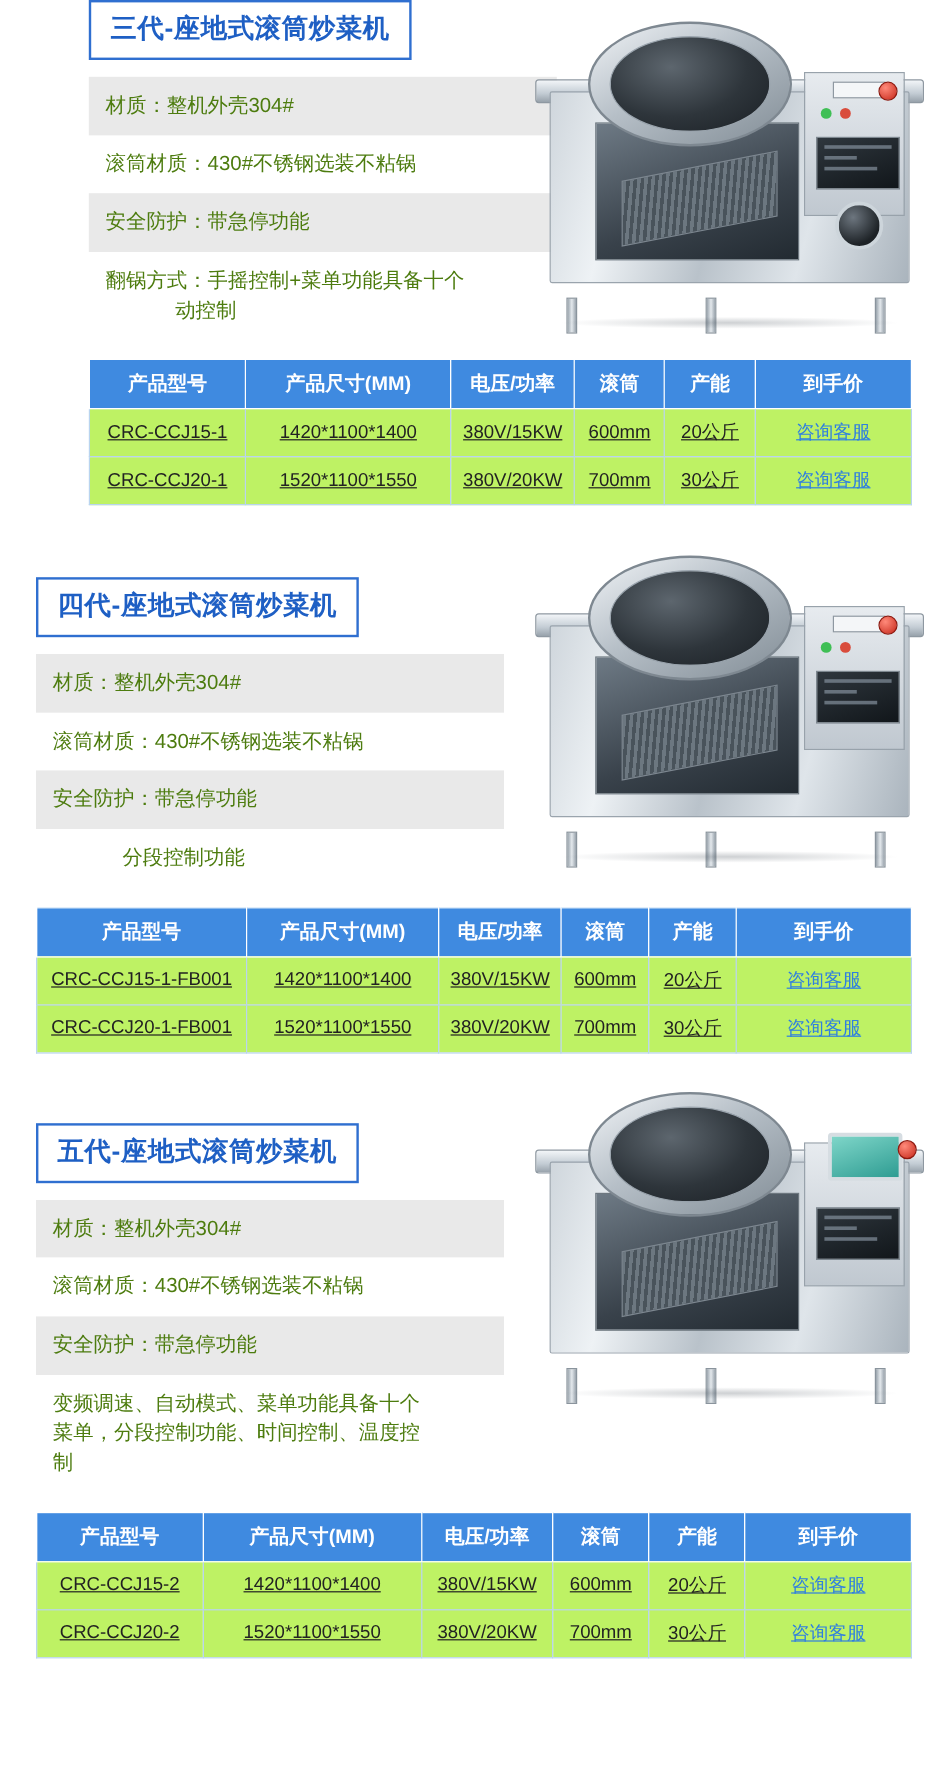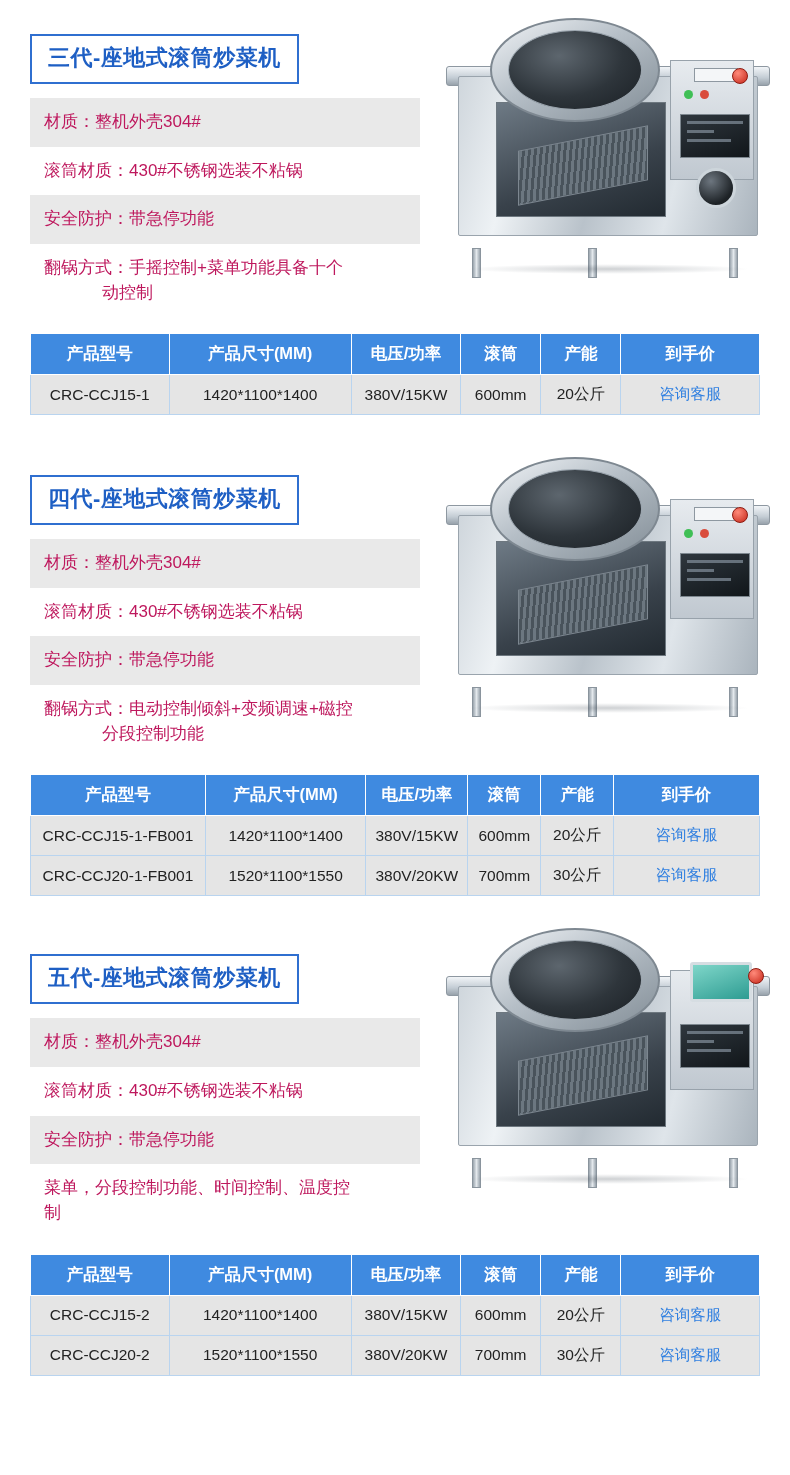--- a/index.html
+++ b/index.html
@@ -29,21 +29,21 @@
     color: #1e5fc4;
     font-size: 22px;
     font-weight: bold;
     letter-spacing: 0.5px;
   }
   .specs {
     width: 390px;
   }
   .spec-row {
     font-size: 17px;
-    color: #be185d;
+    color: #4d7c0f;
     padding: 12px 12px 12px 14px;
     line-height: 1.45;
   }
   .spec-row.shaded { background: #e9e9e9; }
   .spec-row.plain  { background: #ffffff; }
   .spec-row .indent2 { display: block; padding-left: 58px; }
   .spec-row .indent3 { display: block; padding-left: 0px; }
 
   table.ptable {
     border-collapse: collapse;
@@ -59,22 +59,23 @@
     padding: 9px 4px;
     font-size: 16.5px;
     text-align: center;
     white-space: nowrap;
   }
   table.ptable td {
     border: 1px solid #b9d4ef;
     padding: 9px 4px;
     text-align: center;
     color: #222;
-    background: #e5e5e5;
+    background: #bef264;
     white-space: nowrap;
+    text-decoration: underline;
   }
   table.ptable td.link {
     color: #2f7fe0;
     text-align: center;
   }
   .img-wrap {
     position: absolute;
     right: 12px;
   }
   
@@ -192,21 +193,21 @@
   }
   .shadow-el {
     position:absolute; left: 28px; bottom: 4px;
     width: 284px; height: 10px;
     background: radial-gradient(ellipse at center, rgba(60,70,80,.25), rgba(255,255,255,0) 70%);
   }
 </style>
 </head>
 <body>
 
-<div class="section" style="padding-top:34px;">
+<div class="section" style="margin-left:44px;">
   <div class="img-wrap" style="top:18px;">
     <div class="machine">
       <div class="m-top"></div>
       <div class="m-body"></div>
       <div class="m-cavity"></div>
       <div class="m-tray"></div>
       <div class="m-drum-out"></div>
       <div class="m-drum-in"></div>
       <div class="m-panel"></div>
       <div class="m-disp" style="top:50px;right:40px;"></div>
@@ -261,20 +262,28 @@
     </thead>
     <tbody>
       <tr>
         <td>CRC-CCJ15-1</td>
         <td>1420*1100*1400</td>
         <td>380V/15KW</td>
         <td>600mm</td>
         <td>20公斤</td>
         <td class="link">咨询客服</td>
       </tr>
+      <tr>
+        <td>CRC-CCJ20-1</td>
+        <td>1520*1100*1550</td>
+        <td>380V/20KW</td>
+        <td>700mm</td>
+        <td>30公斤</td>
+        <td class="link">咨询客服</td>
+      </tr>
     </tbody>
   </table>
 </div>
 
 <div class="section" style="padding-top:60px;">
   <div class="img-wrap" style="top:42px;">
     <div class="machine">
       <div class="m-top"></div>
       <div class="m-body"></div>
       <div class="m-cavity"></div>
@@ -308,21 +317,20 @@
     <div class="spec-row shaded">
       <span>材质：整机外壳304#</span>
     </div>
     <div class="spec-row plain">
       <span>滚筒材质：430#不锈钢选装不粘锅</span>
     </div>
     <div class="spec-row shaded">
       <span>安全防护：带急停功能</span>
     </div>
     <div class="spec-row plain">
-      <span>翻锅方式：电动控制倾斜+变频调速+磁控</span>
       <span class="indent2">分段控制功能</span>
     </div>
   </div>
 
   <table class="ptable">
     <thead>
       <tr>
         <th style="width:24%">产品型号</th>
         <th style="width:22%">产品尺寸(MM)</th>
         <th style="width:14%">电压/功率</th>
@@ -384,20 +392,21 @@
     <div class="spec-row shaded">
       <span>材质：整机外壳304#</span>
     </div>
     <div class="spec-row plain">
       <span>滚筒材质：430#不锈钢选装不粘锅</span>
     </div>
     <div class="spec-row shaded">
       <span>安全防护：带急停功能</span>
     </div>
     <div class="spec-row plain">
+      <span class="indent3">变频调速、自动模式、菜单功能具备十个</span>
       <span class="indent3">菜单，分段控制功能、时间控制、温度控</span>
       <span class="indent3">制</span>
     </div>
   </div>
 
   <table class="ptable">
     <thead>
       <tr>
         <th style="width:19%">产品型号</th>
         <th style="width:25%">产品尺寸(MM)</th>

